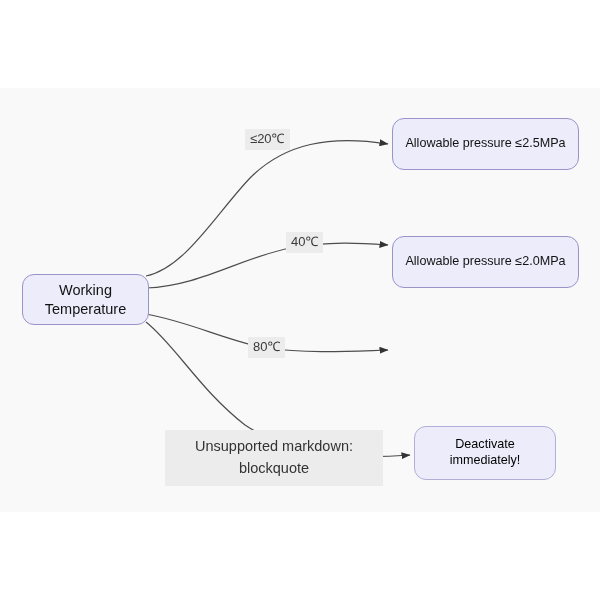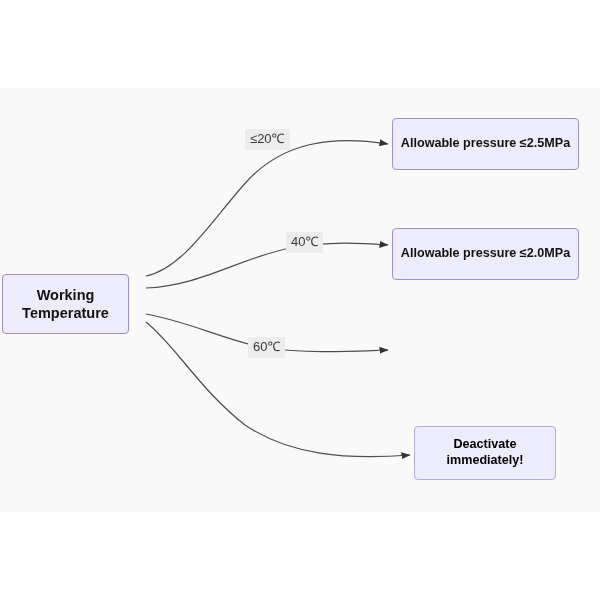--- a/index.html
+++ b/index.html
@@ -35,44 +35,44 @@
     width: 600px;
     height: 600px;
     pointer-events: none;
   }
   
   .node {
     position: absolute;
     box-sizing: border-box;
     background: #ececfb;
     border: 1.3px solid #9a93c9;
-    border-radius: 4px;
+    border-radius: 12px;
     display: flex;
     align-items: center;
     justify-content: center;
     text-align: center;
     color: #131313;
-    font-weight: bold;
+    font-weight: normal;
     line-height: 1.25;
   }
   #node-root {
-    left: 2px;
+    left: 22px;
     top: 274px;
     width: 127px;
-    height: 60px;
+    height: 51px;
     font-size: 14.5px;
   }
   .node-leaf {
     left: 392px;
     width: 187px;
     height: 52px;
     font-size: 12.6px;
   }
   #node-p25 { top: 118px; }
-  #node-p20 { top: 228px; }
+  #node-p20 { top: 236px; }
   #node-p10 { top: 325px; }
   #node-deactivate {
     left: 414px;
     top: 426px;
     width: 142px;
     height: 54px;
     font-size: 12.6px;
     color: #000000;
     border: 1.3px solid #b3aed6;
   }
@@ -144,16 +144,20 @@
 
   <div id="node-deactivate" class="node">
     <div>
       <div>Deactivate</div>
       <div>immediately!</div>
     </div>
   </div>
 
   <div id="label-t20" class="edge-label">≤20℃</div>
   <div id="label-t40" class="edge-label">40℃</div>
-  <div id="label-t60" class="edge-label">60℃</div>
+  <div id="label-t60" class="edge-label">80℃</div>
 
+  <div id="label-unsupported" class="edge-label">
+    <div>Unsupported markdown:</div>
+    <div>blockquote</div>
+  </div>
 
 </div>
 
 </body></html>

